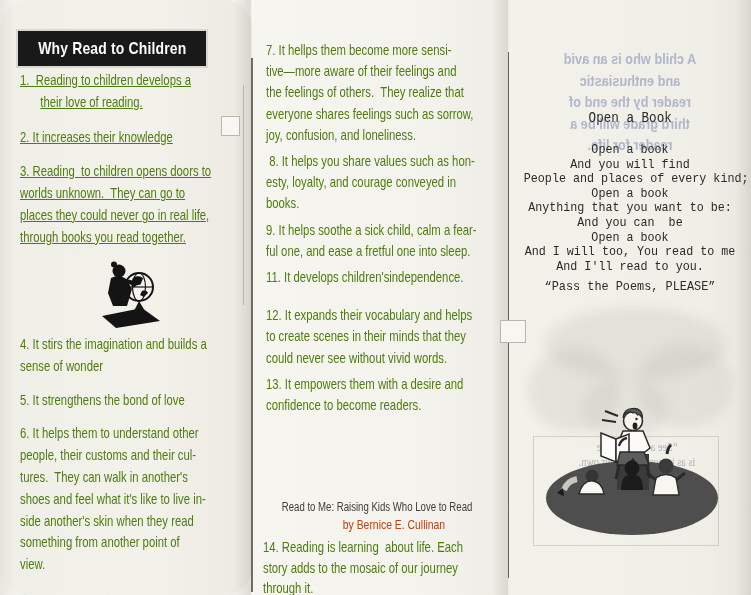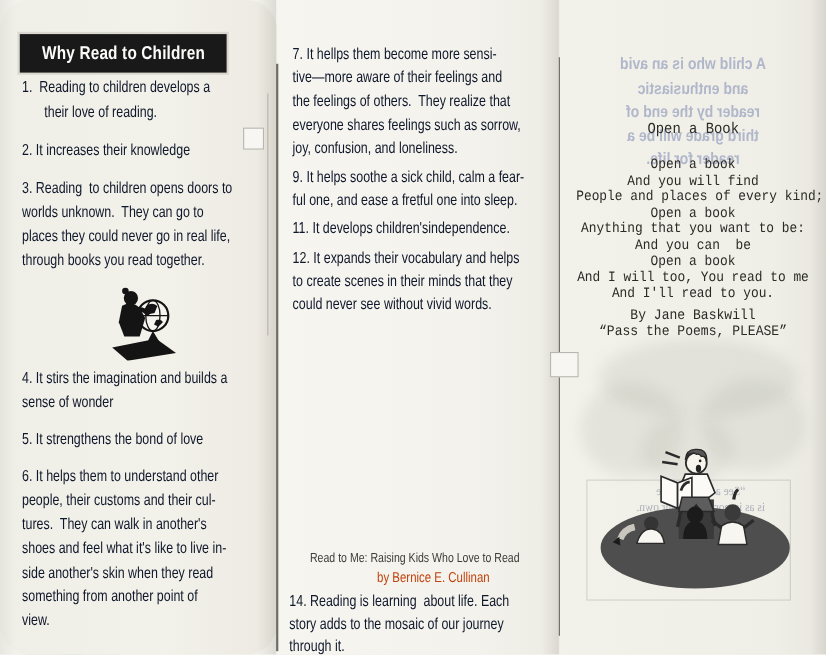--- a/index.html
+++ b/index.html
@@ -20,23 +20,23 @@
   .banner{
     position:absolute;left:18px;top:31px;width:188px;height:35px;
     background:#191919;color:#fbfbfa;
     display:flex;align-items:center;justify-content:center;
     font-weight:bold;font-size:17px;letter-spacing:.2px;
     box-shadow:0 0 0 2px rgba(190,188,180,.45);
   }
   .banner .txt{transform:scaleX(.82);transform-origin:center;white-space:pre;}
 
   
-  .sans-block{position:absolute;color:#0f172a;font-size:14.5px;}
+  .sans-block{position:absolute;color:#4d7c0f;font-size:14.5px;}
   .sans-block .line{line-height:21.8px;white-space:pre;transform:scaleX(.78);transform-origin:0 60%;}
-  #left-items-top{left:20px;top:70px;width:228px;}
+  #left-items-top{left:20px;top:70px;width:228px;text-decoration:underline;}
   #left-items-top .item{margin-bottom:13px;}
   #left-items-top .item:first-child .cont{padding-left:26px;}
   #left-items-bottom{left:20px;top:334px;width:228px;}
   #left-items-bottom .item{margin-bottom:12px;}
   #mid-items{left:266px;top:40px;width:232px;}
   #mid-items .line{line-height:21.2px;}
   #mid-items .item{margin-bottom:5px;}
   #mid-items .item:nth-child(5){margin-top:17px;}  
   #mid-items .item:nth-child(6){margin-top:3px;}   
   #mid-items .item:nth-child(7){margin-top:0;margin-bottom:0;} 
@@ -182,30 +182,39 @@
   <div class="panel panel-mid"></div>
   <div class="sans-block" id="mid-items">
       <div class="item">
         <div class="line">7. It hellps them become more sensi-</div>
         <div class="line cont">tive—more aware of their feelings and</div>
         <div class="line cont">the feelings of others.  They realize that</div>
         <div class="line cont">everyone shares feelings such as sorrow,</div>
         <div class="line cont">joy, confusion, and loneliness.</div>
       </div>
       <div class="item">
+        <div class="line"> 8. It helps you share values such as hon-</div>
+        <div class="line cont">esty, loyalty, and courage conveyed in</div>
+        <div class="line cont">books.</div>
+      </div>
+      <div class="item">
         <div class="line">9. It helps soothe a sick child, calm a fear-</div>
         <div class="line cont">ful one, and ease a fretful one into sleep.</div>
       </div>
       <div class="item">
         <div class="line">11. It develops children'sindependence.</div>
       </div>
       <div class="item">
         <div class="line">12. It expands their vocabulary and helps</div>
         <div class="line cont">to create scenes in their minds that they</div>
         <div class="line cont">could never see without vivid words.</div>
+      </div>
+      <div class="item">
+        <div class="line">13. It empowers them with a desire and</div>
+        <div class="line cont">confidence to become readers.</div>
       </div>
     </div>
   <div class="citation">
     <span class="txt">Read to Me: Raising Kids Who Love to Read</span>
   </div>
   <div class="cit-author">
     <span class="txt">by Bernice E. Cullinan</span>
   </div>
   <div class="sans-block" id="mid-item14">
       <div class="item">
@@ -259,23 +268,20 @@
         <div class="line">Open a book</div>
       </div>
       <div class="item">
         <div class="line">And I will too, You read to me</div>
       </div>
       <div class="item">
         <div class="line">And I'll read to you.</div>
       </div>
     </div>
   <div class="serif" id="poem-attrib">
-      <div class="item">
-        <div class="line">By Jane Baskwill</div>
-      </div>
       <div class="item">
         <div class="line">“Pass the Poems, PLEASE”</div>
       </div>
     </div>
 
   <div class="blob b-r1 bleed"></div>
   <div class="blob b-r2 bleed"></div>
   <div class="blob b-r3 bleed"></div>
   <div class="blob b-r4 bleed"></div>
   <div class="bleed-box bleed"></div>

